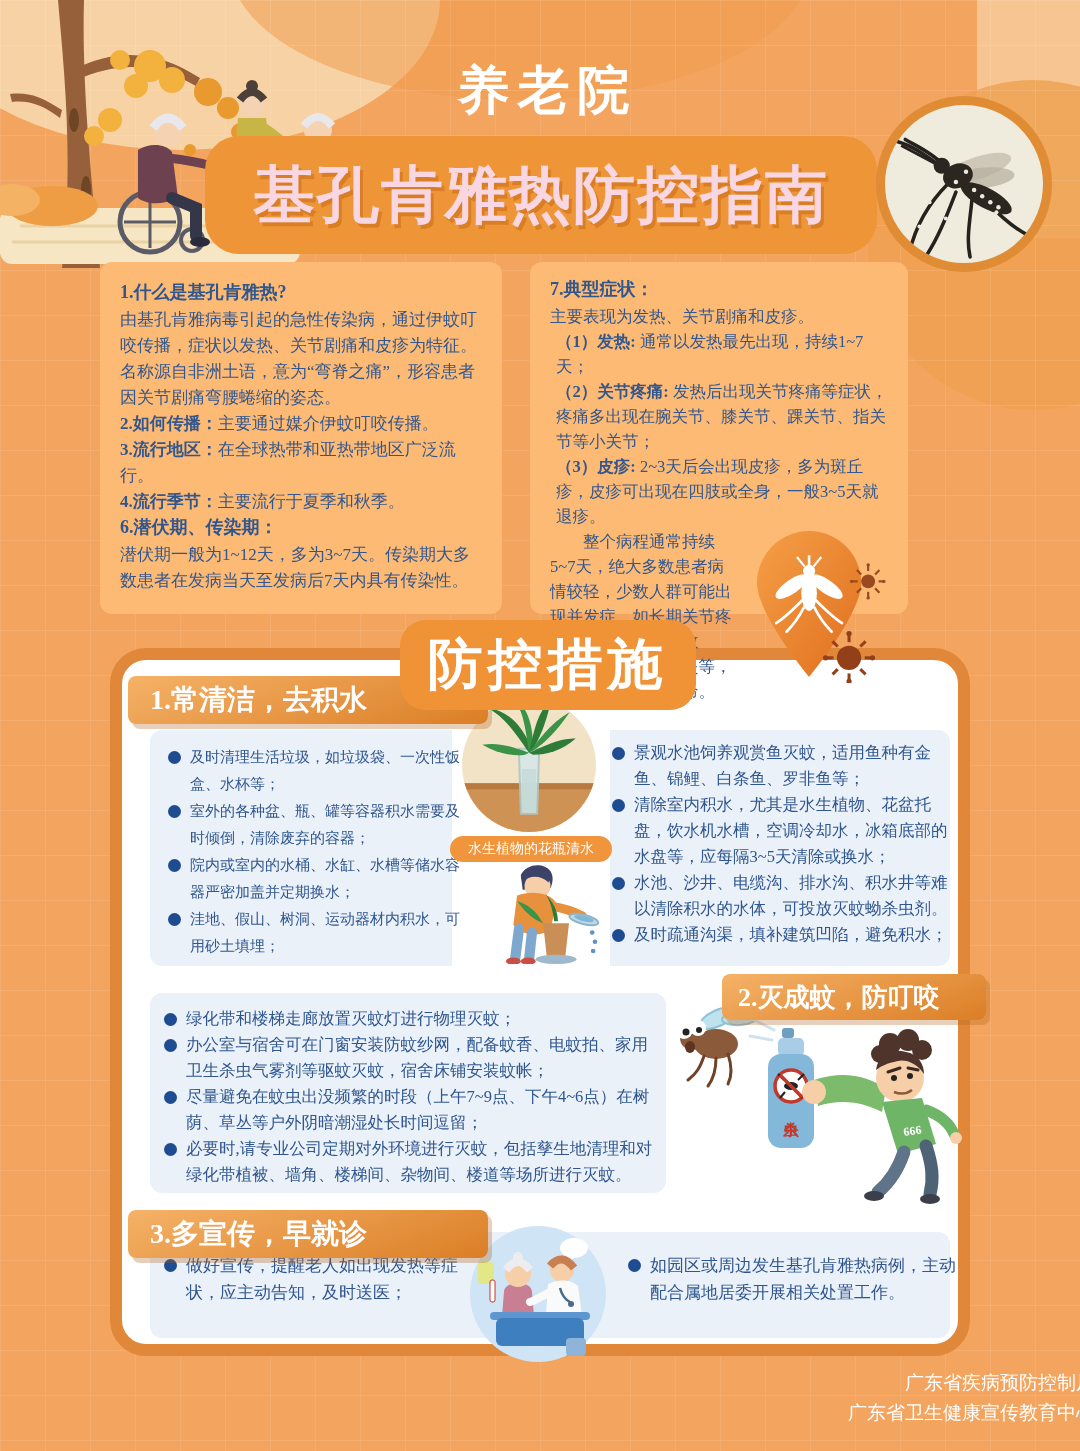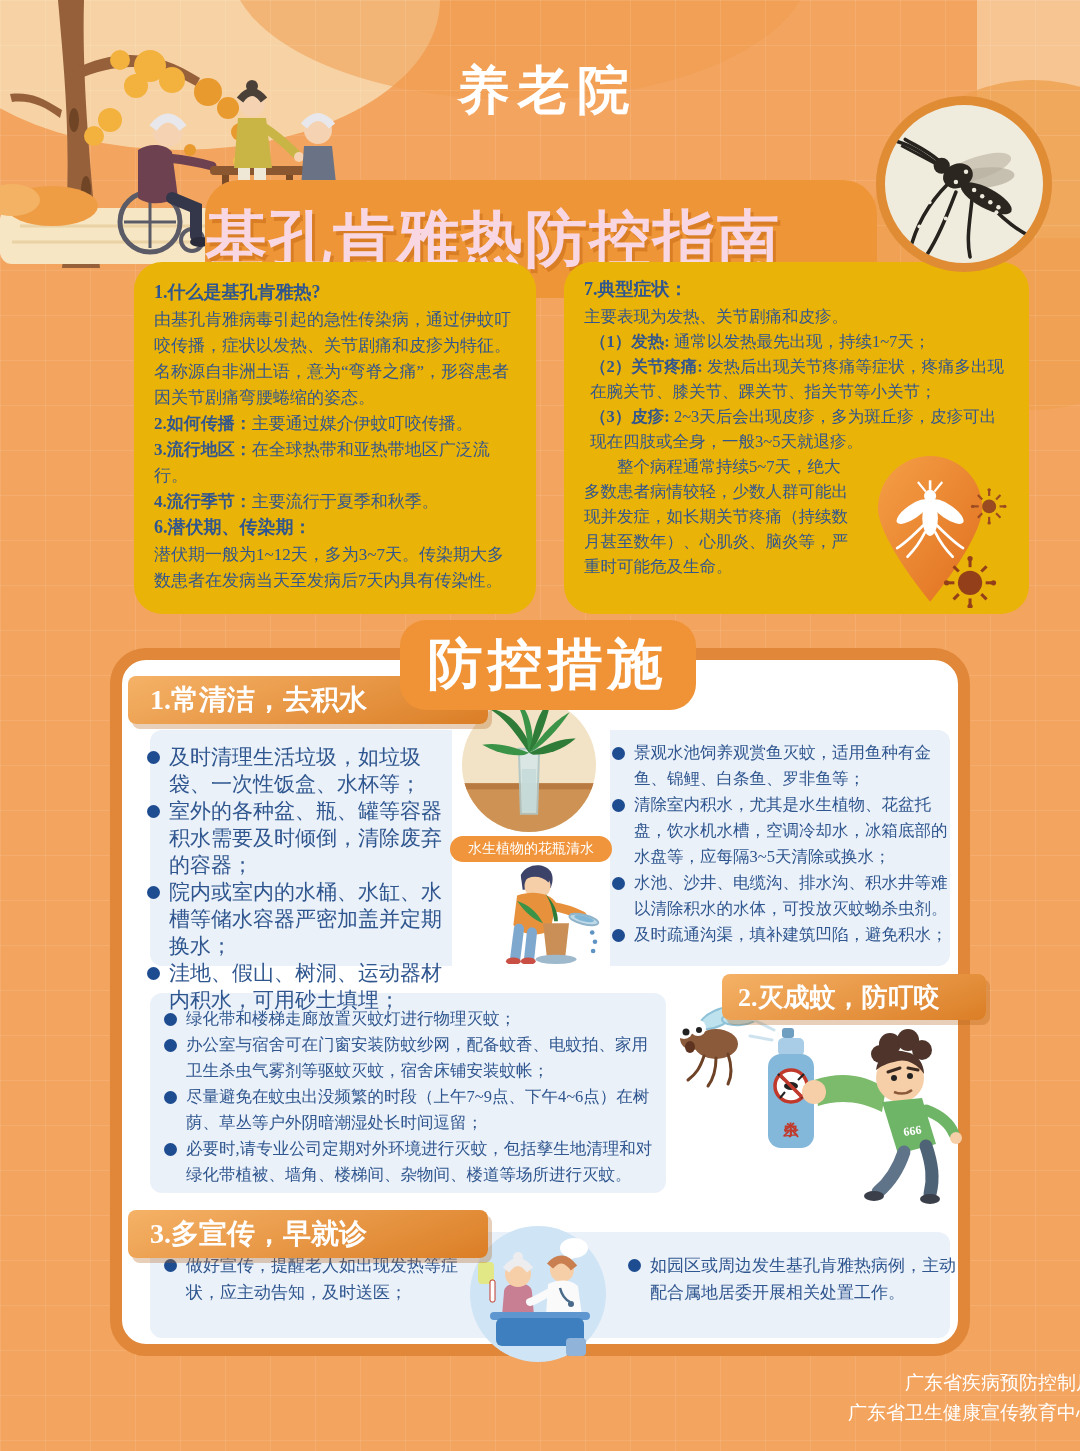--- a/index.html
+++ b/index.html
@@ -16,32 +16,32 @@
     background:#EE9C4F;border-radius:50%;opacity:.55;}
   .deco-peach{position:absolute;right:0;top:0;width:118px;height:238px;
     background:#F6C795;border-radius:0 0 0 46px;opacity:.95;}
   .deco-circle{position:absolute;left:868px;top:80px;width:330px;height:330px;
     border-radius:50%;background:#EFA050;opacity:.8;}
   
   .pretitle{position:absolute;left:0;right:0;top:56px;text-align:center;
     font-size:52px;font-weight:700;color:#fff;letter-spacing:8px;z-index:3;}
   .title-blob{position:absolute;left:205px;top:136px;width:672px;height:118px;
     background:#EE9637;border-radius:34px;display:flex;align-items:center;
-    justify-content:flex-start;z-index:3;margin-top:44px;}
+    justify-content:center;z-index:3;}
   .title-text{font-size:62px;font-weight:700;color:#F8D7E2;letter-spacing:2px;
     text-shadow:3px 4px 0 rgba(203,108,24,.55);white-space:nowrap;}
   .mosquito-badge{position:absolute;left:876px;top:96px;width:176px;height:176px;
     border-radius:50%;background:#EFEBDD;border:9px solid #DF8C35;
     box-sizing:border-box;z-index:4;overflow:hidden;}
   .scene-topleft{position:absolute;left:0;top:0;width:350px;height:272px;z-index:2;}
   
-  .card{position:absolute;top:262px;background:#eab308;border-radius:28px;
-    box-sizing:border-box;color:#33568C;z-index:3;margin-left:34px;}
+  .card{position:absolute;top:262px;background:#fdba74;border-radius:12px;
+    box-sizing:border-box;color:#33568C;z-index:3;}
   .card-left{left:100px;width:402px;height:352px;padding:18px 20px;}
-  .card-right{left:530px;width:465px;height:352px;padding:15px 20px;}
+  .card-right{left:530px;width:378px;height:352px;padding:15px 20px;}
   .card h3{margin:0 0 3px;font-size:18px;font-weight:700;color:#2F568F;}
   .card-left p,.card-left .row{font-size:17px;line-height:26px;margin:0;}
   .card-right p,.card-right .row{font-size:16.5px;line-height:25px;margin:0;}
   .row b{font-weight:700;}
   .sym-item{padding-left:6px;}
   .outro{text-indent:2em;}
   .pin-wrap{float:right;width:150px;height:152px;margin:2px 0 0 6px;}
   
   .measures-box{position:absolute;left:110px;top:648px;width:860px;height:708px;
     background:#fff;border:12px solid #E0873A;border-radius:36px;
@@ -58,21 +58,21 @@
   .panel{position:absolute;background:#EBF1F9;border-radius:12px;z-index:2;}
   .panel1{left:150px;top:730px;width:800px;height:236px;}
   .panel2{left:150px;top:993px;width:516px;height:200px;}
   .panel3{left:150px;top:1232px;width:800px;height:106px;}
   .mid-col{position:absolute;left:452px;top:730px;width:158px;height:236px;
     background:#fff;z-index:2;}
   ul.bullets{list-style:none;margin:0;padding:0;position:absolute;z-index:3;}
   ul.bullets li{position:relative;padding-left:22px;color:#2F568F;}
   .dot{position:absolute;left:0;top:7px;width:13px;height:13px;border-radius:50%;
     background:#1E4C90;}
-  .list1-left{left:147px;top:744px;width:300px;font-size:21px;line-height:27px;}
+  .list1-left{left:168px;top:744px;width:300px;font-size:15px;line-height:27px;}
   .list1-right{left:612px;top:740px;width:340px;font-size:16.5px;line-height:26px;}
   .list2{left:164px;top:1006px;width:492px;font-size:16.5px;line-height:26px;}
   .list3-left{left:164px;top:1252px;width:306px;font-size:17px;line-height:27px;}
   .list3-right{left:628px;top:1252px;width:330px;font-size:17px;line-height:27px;}
   .plant-circle{position:absolute;left:462px;top:698px;width:134px;height:134px;
     border-radius:50%;overflow:hidden;z-index:4;box-shadow:0 0 0 2px rgba(255,255,255,.6);}
   .plant-badge{position:absolute;left:450px;top:836px;width:162px;z-index:4;
     background:#F0953C;color:#fff;font-size:14px;text-align:center;
     padding:4px 0;border-radius:14px;}
   .person-illu{position:absolute;left:456px;top:862px;width:150px;height:102px;z-index:4;}

